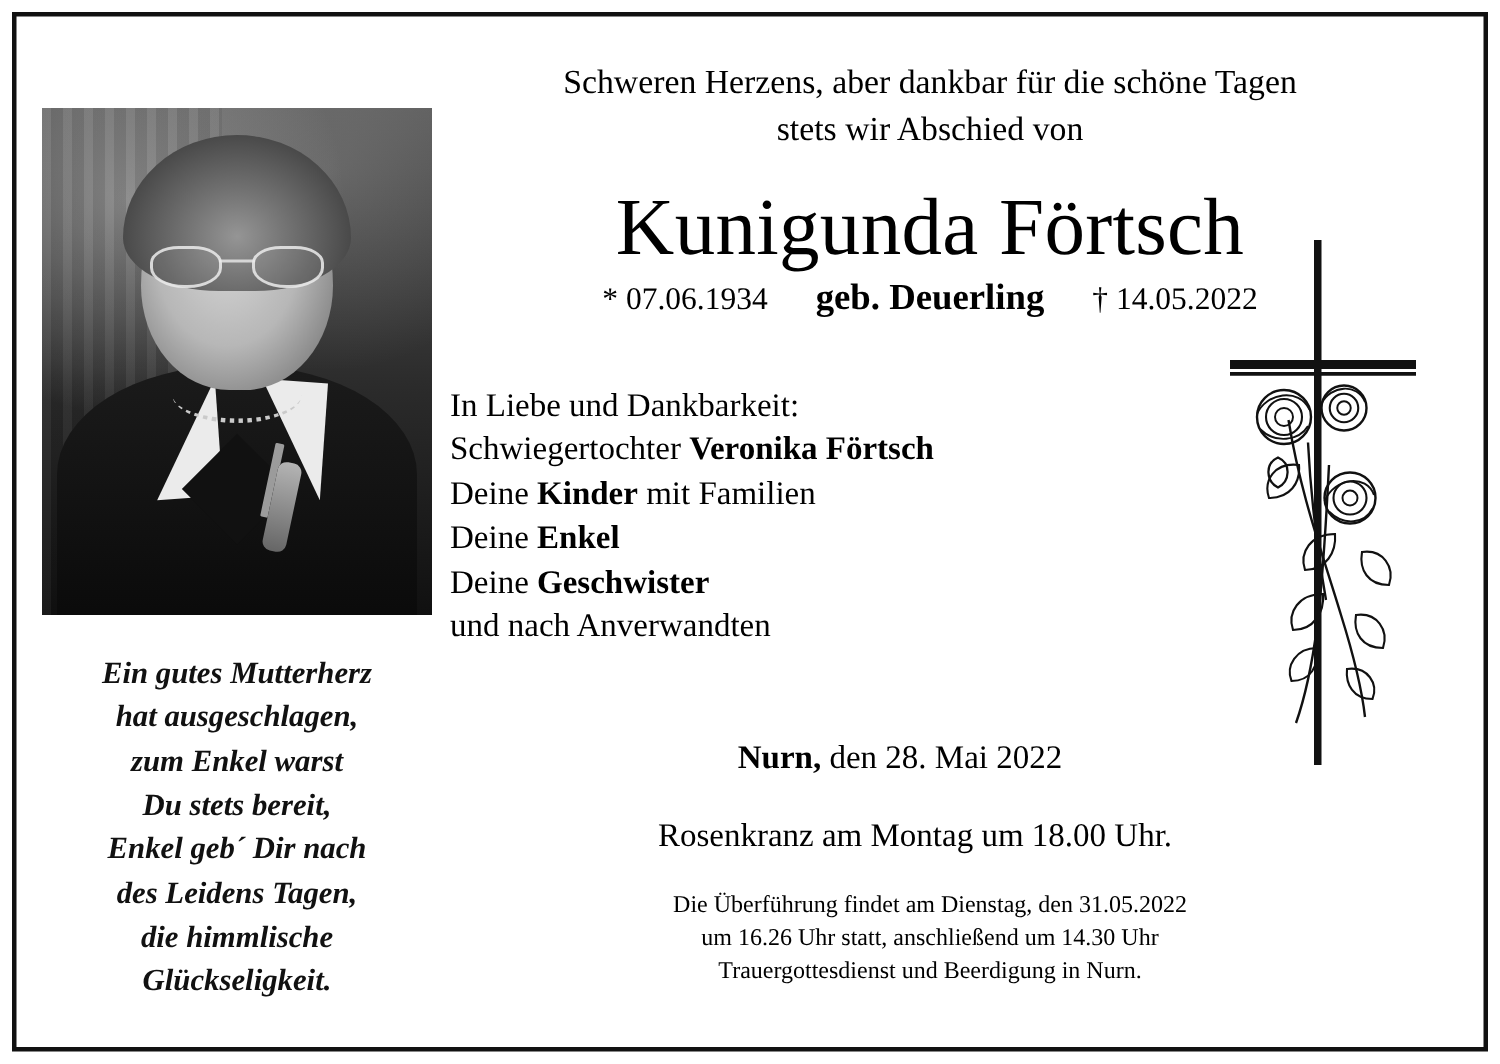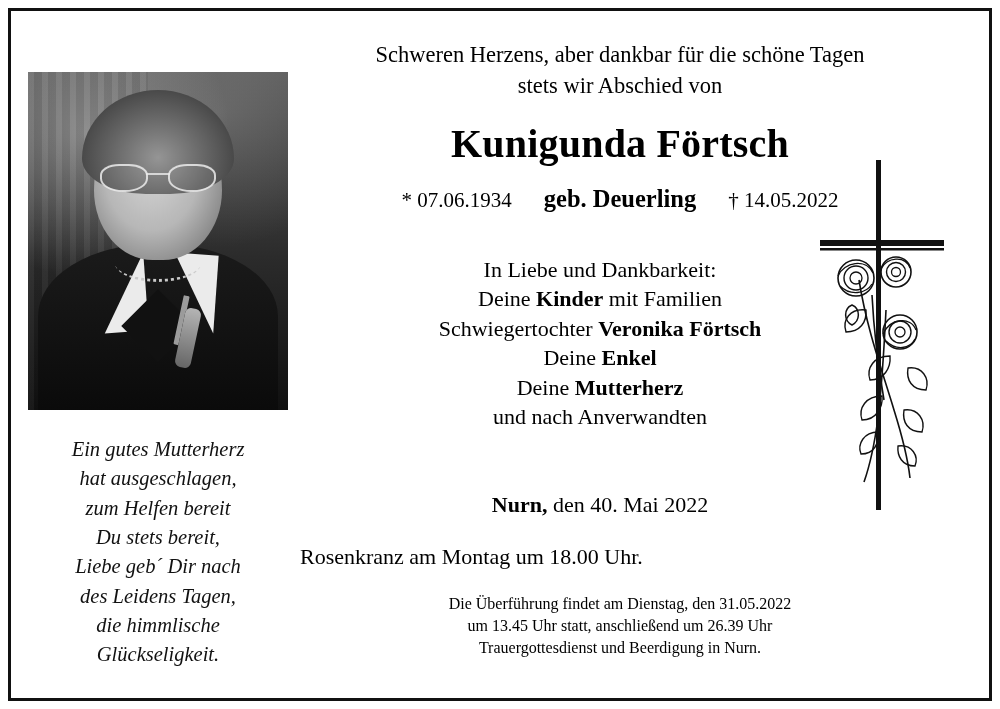--- a/index.html
+++ b/index.html
@@ -160,39 +160,40 @@
   .poem {
     position: absolute;
     left: 24px;
     top: 435px;
     width: 268px;
     text-align: center;
     font-style: italic;
     font-size: 20.5px;
     line-height: 1.43;
     color: #111111;
+    font-weight: bold;
   }
   
   .intro {
     position: absolute;
     left: 300px;
     top: 40px;
     width: 640px;
     text-align: center;
     font-size: 22.5px;
     line-height: 1.36;
   }
   .name {
     position: absolute;
     left: 300px;
     top: 120px;
     width: 640px;
     text-align: center;
-    font-weight: bold;
-    font-size: 40px;
+    font-weight: normal;
+    font-size: 54px;
     letter-spacing: .2px;
   }
   .dates {
     position: absolute;
     left: 300px;
     top: 185px;
     width: 640px;
     display: flex;
     align-items: baseline;
     justify-content: center;
@@ -202,40 +203,40 @@
   .dates .born, .dates .died { white-space: nowrap; }
   .dates .maiden {
     font-weight: bold;
     font-size: 24.5px;
   }
   .family {
     position: absolute;
     left: 300px;
     top: 255px;
     width: 600px;
-    text-align: center;
+    text-align: left;
     font-size: 22px;
     line-height: 1.34;
   }
   .family b { font-weight: bold; }
   .place {
     position: absolute;
     left: 300px;
     top: 492px;
     width: 600px;
     text-align: center;
     font-size: 22px;
   }
   .place b { font-weight: bold; }
   .rosary {
     position: absolute;
     left: 300px;
     top: 544px;
     width: 620px;
-    text-align: left;
+    text-align: center;
     font-size: 22px;
   }
   .services {
     position: absolute;
     left: 290px;
     top: 593px;
     width: 660px;
     text-align: center;
     font-size: 16px;
     line-height: 1.36;
@@ -270,60 +271,60 @@
     <div class="glasses">
       <div class="lens l"></div>
       <div class="lens r"></div>
       <div class="bridge"></div>
     </div>
   </div>
 
   <div class="poem">
     <div>Ein gutes Mutterherz</div>
     <div>hat ausgeschlagen,</div>
-    <div>zum Helfen bereit</div>
+    <div>zum Enkel warst</div>
     <div>Du stets bereit,</div>
-    <div>Liebe geb´ Dir nach</div>
+    <div>Enkel geb´ Dir nach</div>
     <div>des Leidens Tagen,</div>
     <div>die himmlische</div>
     <div>Glückseligkeit.</div>
   </div>
 
   <div class="intro">
     <div>Schweren Herzens, aber dankbar für die schöne Tagen</div>
     <div>stets wir Abschied von</div>
   </div>
 
   <div class="name">Kunigunda Förtsch</div>
 
   <div class="dates">
     <span class="born">* 07.06.1934</span>
     <span class="maiden">geb. Deuerling</span>
     <span class="died">† 14.05.2022</span>
   </div>
 
   <div class="family">
     <div>In Liebe und Dankbarkeit:</div>
+    <div>Schwiegertochter <b>Veronika Förtsch</b></div>
     <div>Deine <b>Kinder</b> mit Familien</div>
-    <div>Schwiegertochter <b>Veronika Förtsch</b></div>
     <div>Deine <b>Enkel</b></div>
-    <div>Deine <b>Mutterherz</b></div>
+    <div>Deine <b>Geschwister</b></div>
     <div>und nach Anverwandten</div>
   </div>
 
   <div class="place">
     <b>Nurn,</b>
-    <span>den 40. Mai 2022</span>
+    <span>den 28. Mai 2022</span>
   </div>
 
   <div class="rosary">Rosenkranz am Montag um 18.00 Uhr.</div>
 
   <div class="services">
     <div>Die Überführung findet am Dienstag, den 31.05.2022</div>
-    <div>um 13.45 Uhr statt, anschließend um 26.39 Uhr</div>
+    <div>um 16.26 Uhr statt, anschließend um 14.30 Uhr</div>
     <div>Trauergottesdienst und Beerdigung in Nurn.</div>
   </div>
 
   <div class="cross-art" title="Kreuz mit Rosen">
     <svg viewBox="0 0 140 350" width="140" height="350" xmlns="http://www.w3.org/2000/svg">
 
       <rect x="64" y="0" width="5" height="350" fill="#111"></rect>
 
       <rect x="8" y="80" width="124" height="6" fill="#111"></rect>
       <rect x="8" y="88" width="124" height="2.5" fill="#111"></rect>

